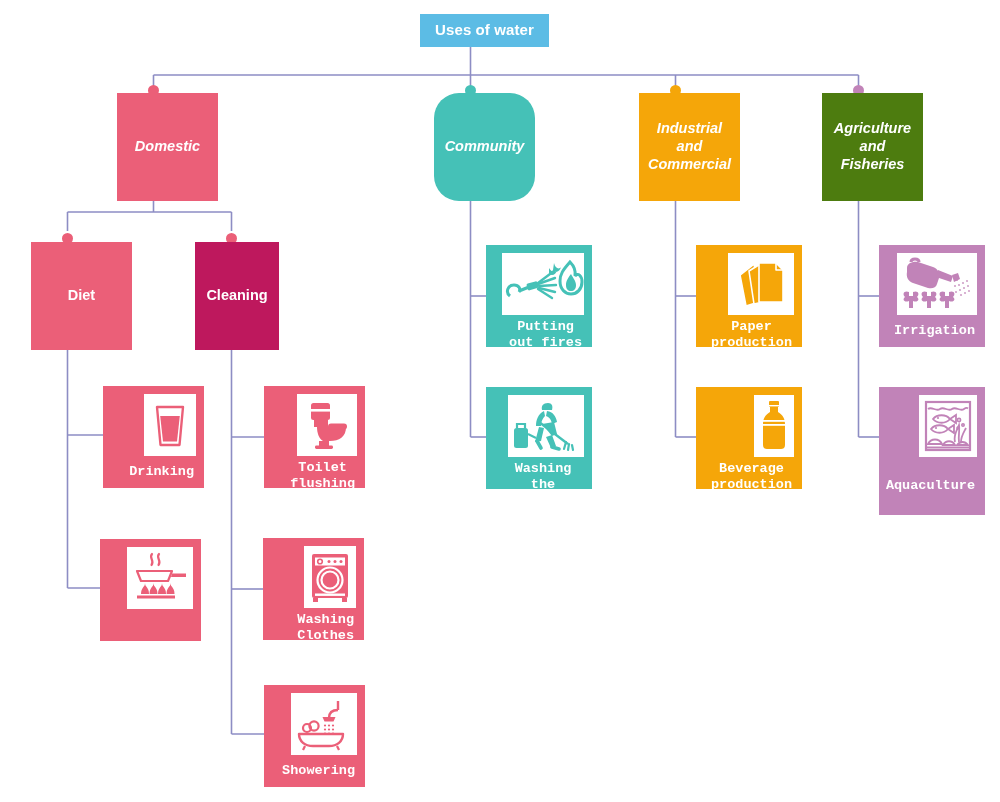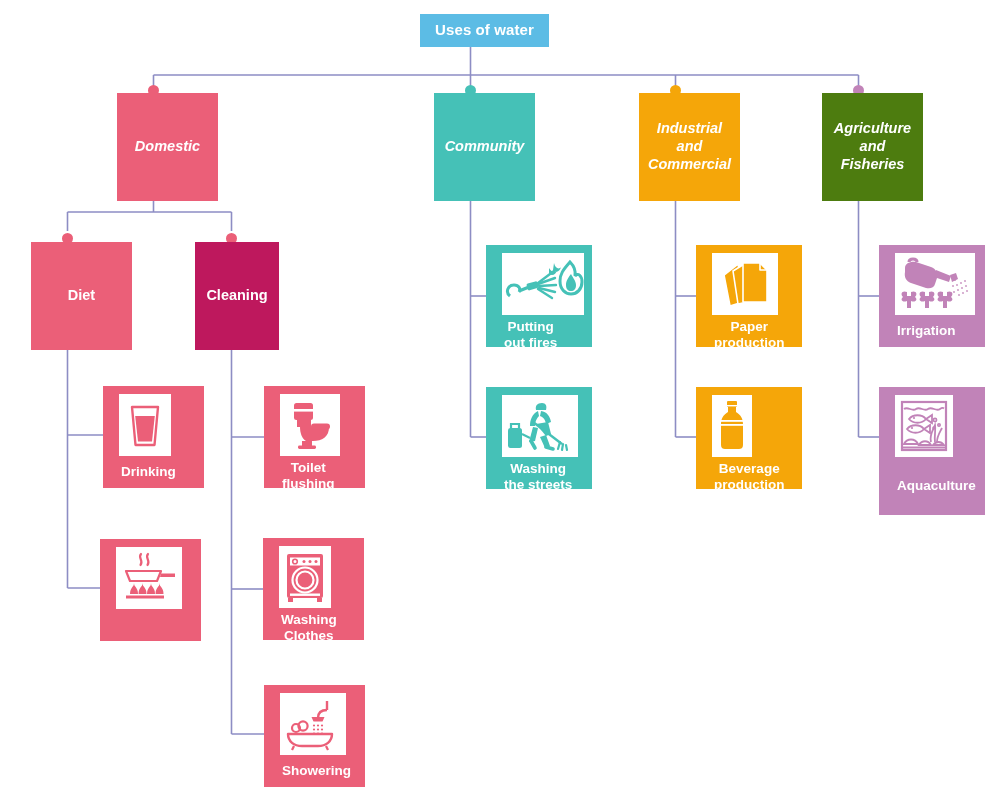--- a/index.html
+++ b/index.html
@@ -52,22 +52,23 @@
     position: absolute;
     width: 11px;
     height: 11px;
     border-radius: 50%;
   }
   .card {
     position: absolute;
     box-sizing: border-box;
     display: flex;
     flex-direction: column;
-    align-items: flex-start;
+    align-items: flex-end;
     padding: 8px 8px 0 16px;
+    font-family: Liberation Mono, monospace;
   }
   .card-art {
     background: #ffffff;
     flex: 0 0 auto;
     height: 62px;
     display: flex;
     align-items: center;
     justify-content: center;
     overflow: hidden;
   }
@@ -139,21 +140,21 @@
 
   <div class="dot" style="left:148px; top:85px; background:#eb5f78;"></div>
   <div class="dot" style="left:465px; top:85px; background:#45c1b7;"></div>
   <div class="dot" style="left:670px; top:85px; background:#f5a609;"></div>
   <div class="dot" style="left:853px; top:85px; background:#c183b8;"></div>
 
   <div class="node node-branch" style="left:103px; top:93px; width:101px; height:108px; background:#eb5f78;">
     <span>Domestic</span>
   </div>
 
-  <div class="node node-branch" style="left:420px; top:93px; width:101px; height:108px; background:#45c1b7;">
+  <div class="node node-branch" style="left:420px; top:93px; width:101px; height:108px; background:#45c1b7;border-radius:25px;">
     <span>Community</span>
   </div>
 
   <div class="node node-branch" style="left:625px; top:93px; width:101px; height:108px; background:#f5a609; white-space:pre-line;">
     <span>Industrial
 and
 Commercial</span>
   </div>
 
   <div class="node node-branch" style="left:808px; top:93px; width:101px; height:108px; background:#4d7c0f; white-space:pre-line;">

